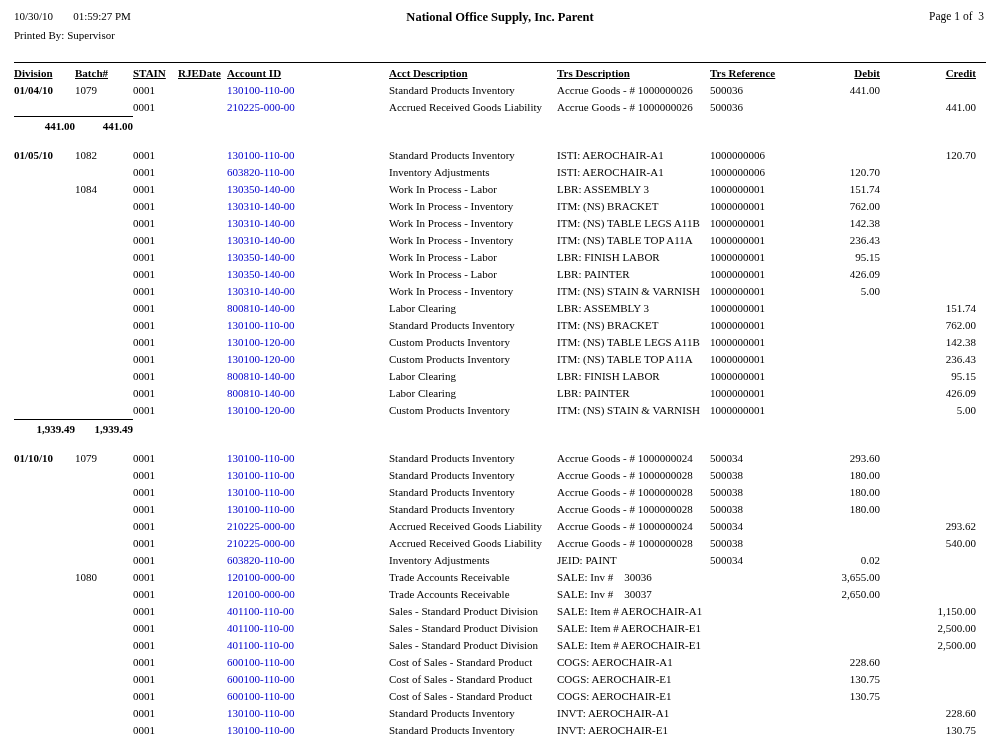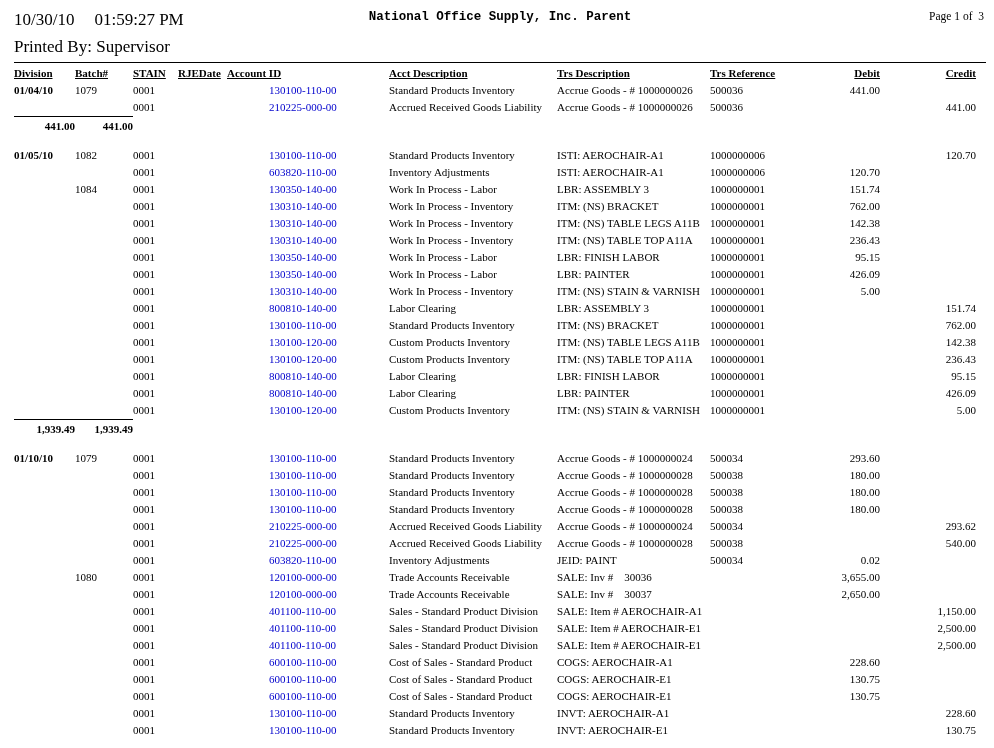--- a/index.html
+++ b/index.html
@@ -6,41 +6,41 @@
   html,body { background:#ffffff; }
   body {
     width:994px; height:748px; overflow:hidden;
     font-family:"Liberation Serif","DejaVu Serif",serif;
     color:#000;
   }
   .page { padding:8px 8px 0 14px; }
 
   
   .report-header { position:relative; height:48px; }
-  .hdr-left { position:absolute; left:0; top:2px; font-size:17px; }
+  .hdr-left { position:absolute; left:0; top:2px; font-size:11px; }
   .hdr-datetime .time { margin-left:20px; }
   .hdr-printedby { margin-top:7px; }
   .hdr-center { text-align:center; padding-top:2px; }
-  .company { font-weight:bold; font-size:12.5px;font-family:Liberation Mono, monospace; }
+  .company { font-weight:bold; font-size:12.5px; }
   .title { font-weight:bold; font-size:17px; margin-top:5px; letter-spacing:0.2px; }
   .hdr-right { position:absolute; right:2px; top:2px; font-size:11.5px; white-space:pre;margin-left:48px; }
   .header-rule { border:none; border-top:1px solid #000; margin:6px 0 0 0; }
 
   
   .grid-row {
     display:grid;
     grid-template-columns:61px 58px 45px 49px 162px 168px 153px 79px 91px 96px;
   }
   .hdr-row { font-weight:bold; font-size:11px; padding:4px 0 3px 0; }
   .hdr-row .u { text-decoration:underline; }
   .align-r { text-align:right; }
   .entry-row { font-size:11px; height:17px; line-height:16px; white-space:pre; overflow:visible; }
   .entry-row > div { overflow:visible; white-space:pre; }
   .cell-date { font-weight:bold; }
-  .cell-acct { color:var(--link-color,#0000cc); cursor:pointer;margin-left:42px; }
+  .cell-acct { color:var(--link-color,#0000cc); cursor:pointer; }
   .col-debit, .col-credit { text-align:right; }
   .total-row { font-size:11px; font-weight:bold; height:20px; line-height:18px; }
   .total-label { grid-column:1 / 9; text-align:right; padding-right:2px; }
   .total-amt { border-top:1px solid #000; text-align:right; }
   .gap-row { height:11px; }
 </style>
 </head>
 <body>
 
 <div class="page">

